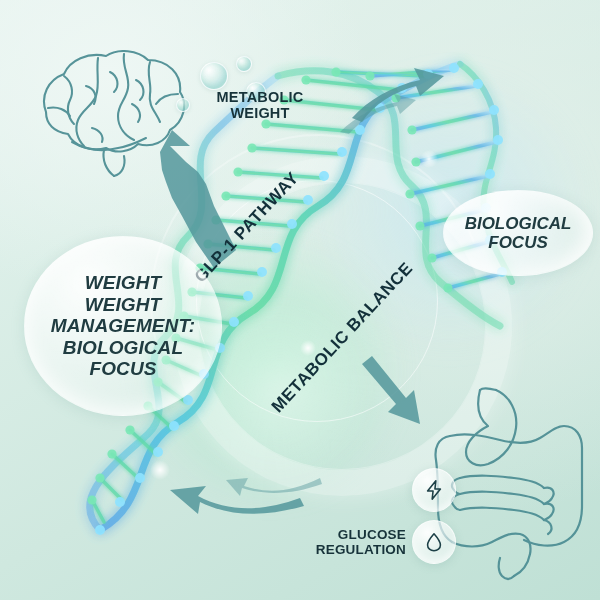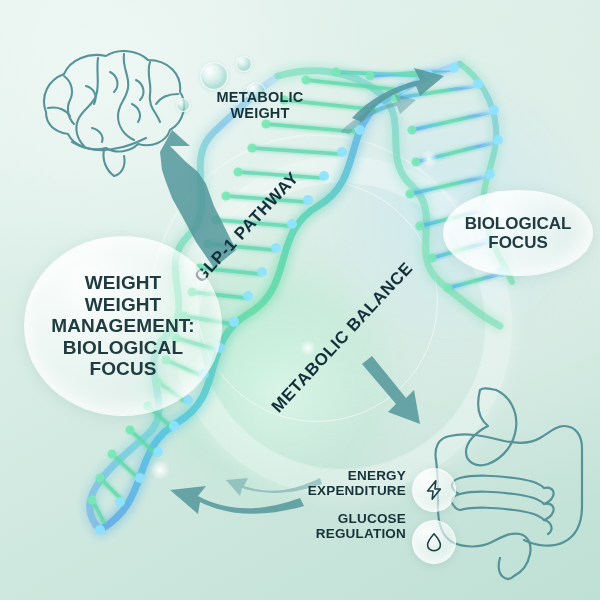--- a/index.html
+++ b/index.html
@@ -109,20 +109,21 @@
       radial-gradient(circle at 32% 26%, rgba(255,255,255,0.92) 0%, rgba(255,255,255,0.55) 38%, rgba(255,255,255,0.26) 70%, rgba(255,255,255,0.38) 100%);
     box-shadow:
       inset 0 -8px 22px rgba(255,255,255,0.75),
       inset 0 6px 18px rgba(255,255,255,0.55),
       0 2px 14px rgba(120,170,160,0.20);
     border: 1px solid rgba(255,255,255,0.60);
     display: flex;
     align-items: center;
     justify-content: center;
     text-align: center;
+    font-style: italic;
   }
   #title-bubble {
     left: 24px; top: 236px;
     width: 196px; height: 178px;
   }
   #title-bubble .bubble-text {
     font-size: 19px;
     line-height: 1.13;
     font-weight: 700;
     color: #203c41;
@@ -155,21 +156,21 @@
     width: 120px;
     font-size: 14.5px;
   }
   #energy-label {
     left: 288px; top: 468px;
     width: 118px;
     font-size: 13.5px;
     text-align: right;
   }
   #glucose-label {
-    left: 288px; top: 511px;
+    left: 288px; top: 527px;
     width: 118px;
     font-size: 13.5px;
     text-align: right;
   }
 
   
   .curve-label {
     position: absolute;
     font-weight: 700;
     color: #13303a;
@@ -455,24 +456,20 @@
     </div>
   </div>
 
   <div class="glass-bubble" id="focus-bubble">
     <div class="bubble-text">
       <div>BIOLOGICAL</div>
       <div>FOCUS</div>
     </div>
   </div>
 
-  <div class="plain-label" id="energy-label">
-    <div>ENERGY</div>
-    <div>EXPENDITURE</div>
-  </div>
   <div class="icon-badge" id="energy-badge">
     <svg width="22" height="22" viewBox="0 0 24 24">
       <path d="M14 2 L5 13 L11 13 L10 22 L19 11 L13 11 Z" fill="none" stroke="#1d4047" stroke-width="1.7" stroke-linejoin="round"></path>
     </svg>
   </div>
 
   <div class="plain-label" id="glucose-label">
     <div>GLUCOSE</div>
     <div>REGULATION</div>
   </div>

